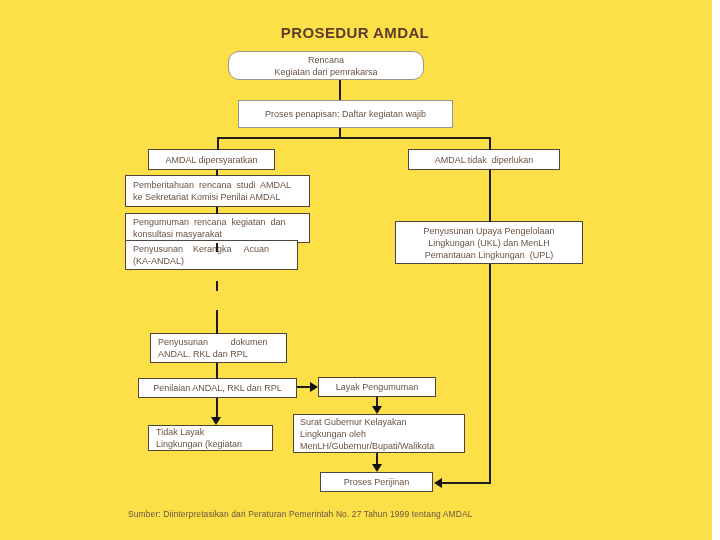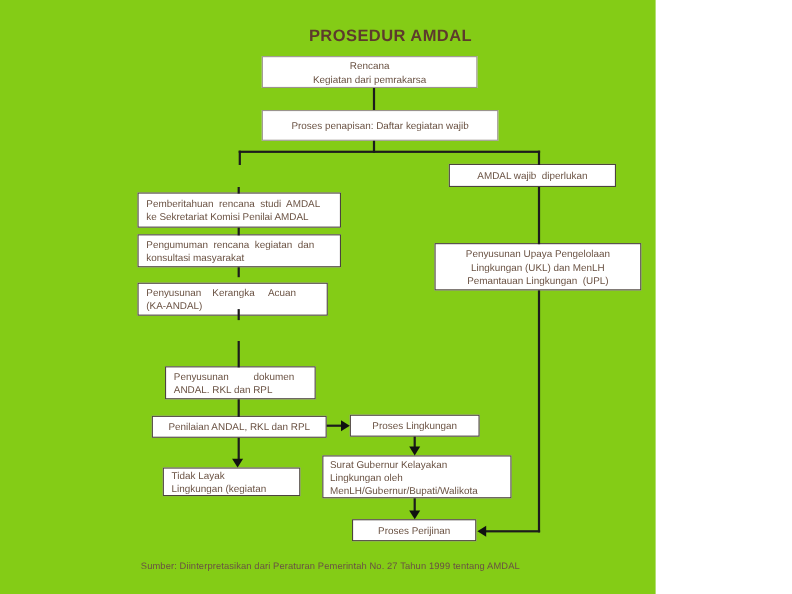--- a/index.html
+++ b/index.html
@@ -1,17 +1,17 @@
 <!DOCTYPE html>
 <html><head>
 <meta charset="utf-8">
 <style>
   html,body{margin:0;padding:0;background:#fff;}
   .slide{
-    position:relative;width:596px;height:540px;background:#84cc16;overflow:hidden;
+    position:relative;width:712px;height:540px;background:#fde047;overflow:hidden;
     font-family:"Liberation Sans","DejaVu Sans",sans-serif;
   }
   .title{
     position:absolute;left:0;top:24px;width:710px;text-align:center;
     font-size:15px;font-weight:bold;letter-spacing:.4px;color:#5d3b2c;
   }
   .bx{
     position:absolute;background:#fff;border:1.5px solid #4c443d;color:#6a5243;
     font-size:9px;line-height:12px;display:flex;flex-direction:column;justify-content:center;
     box-sizing:border-box;
@@ -24,27 +24,27 @@
   .vline{width:2px;}
   .hline{height:2px;}
   .arr{position:absolute;width:0;height:0;}
   .arr.down{border-left:5px solid transparent;border-right:5px solid transparent;border-top:8px solid #111;}
   .arr.right{border-top:5px solid transparent;border-bottom:5px solid transparent;border-left:8px solid #111;}
   .arr.left{border-top:5px solid transparent;border-bottom:5px solid transparent;border-right:8px solid #111;}
   .source{
     position:absolute;left:128px;top:509px;font-size:8.5px;color:#6a5243;letter-spacing:.1px;
   }
   
-  #bx-rencana{left:238px;top:51px;width:196px;height:29px;}
+  #bx-rencana{left:228px;top:51px;width:196px;height:29px;border-radius:11px;}
   #bx-penapisan{left:238px;top:100px;width:215px;height:28px;}
   #bx-dipersyaratkan{left:148px;top:149px;width:127px;height:21px;}
   #bx-tidak-diperlukan{left:408px;top:149px;width:152px;height:21px;}
   #bx-pemberitahuan{left:125px;top:175px;width:185px;height:32px;}
   #bx-pengumuman{left:125px;top:213px;width:185px;height:30px;}
-  #bx-penyusunan-ka{left:125px;top:257px;width:173px;height:30px;}
+  #bx-penyusunan-ka{left:125px;top:240px;width:173px;height:30px;}
   #bx-penilaian-ka{left:148px;top:290px;width:139px;height:20px;}
   #bx-penyusunan-dok{left:150px;top:333px;width:137px;height:30px;}
   #bx-penilaian-andal{left:138px;top:378px;width:159px;height:20px;}
   #bx-layak{left:318px;top:377px;width:118px;height:20px;}
   #bx-tidak-layak{left:148px;top:425px;width:125px;height:26px;}
   #bx-surat{left:293px;top:414px;width:172px;height:39px;padding-left:6px;}
   #bx-perijinan{left:320px;top:472px;width:113px;height:20px;}
   #bx-ukl{left:395px;top:221px;width:188px;height:43px;}
   
   #c1{left:339px;top:80px;height:20px;}
@@ -80,23 +80,26 @@
 
   <div class="bx center light" id="bx-rencana">
     <div class="ln">Rencana</div>
     <div class="ln">Kegiatan dari pemrakarsa</div>
   </div>
 
   <div class="bx center light" id="bx-penapisan">
     <div class="ln">Proses penapisan: Daftar kegiatan wajib</div>
   </div>
 
+  <div class="bx center" id="bx-dipersyaratkan">
+    <div class="ln">AMDAL dipersyaratkan</div>
+  </div>
 
   <div class="bx center" id="bx-tidak-diperlukan">
-    <div class="ln">AMDAL wajib  diperlukan</div>
+    <div class="ln">AMDAL tidak  diperlukan</div>
   </div>
 
   <div class="bx left" id="bx-pemberitahuan">
     <div class="ln">Pemberitahuan  rencana  studi  AMDAL</div>
     <div class="ln">ke Sekretariat Komisi Penilai AMDAL</div>
   </div>
 
   <div class="bx left" id="bx-pengumuman">
     <div class="ln">Pengumuman  rencana  kegiatan  dan</div>
     <div class="ln">konsultasi masyarakat</div>
@@ -111,21 +114,21 @@
   <div class="bx left" id="bx-penyusunan-dok">
     <div class="ln">Penyusunan         dokumen</div>
     <div class="ln">ANDAL. RKL dan RPL</div>
   </div>
 
   <div class="bx center" id="bx-penilaian-andal">
     <div class="ln">Penilaian ANDAL, RKL dan RPL</div>
   </div>
 
   <div class="bx center" id="bx-layak">
-    <div class="ln">Proses Lingkungan</div>
+    <div class="ln">Layak Pengumuman</div>
   </div>
 
   <div class="bx left" id="bx-tidak-layak">
     <div class="ln">Tidak Layak</div>
     <div class="ln">Lingkungan (kegiatan</div>
   </div>
 
   <div class="bx left" id="bx-surat">
     <div class="ln">Surat Gubernur Kelayakan</div>
     <div class="ln">Lingkungan oleh</div>

